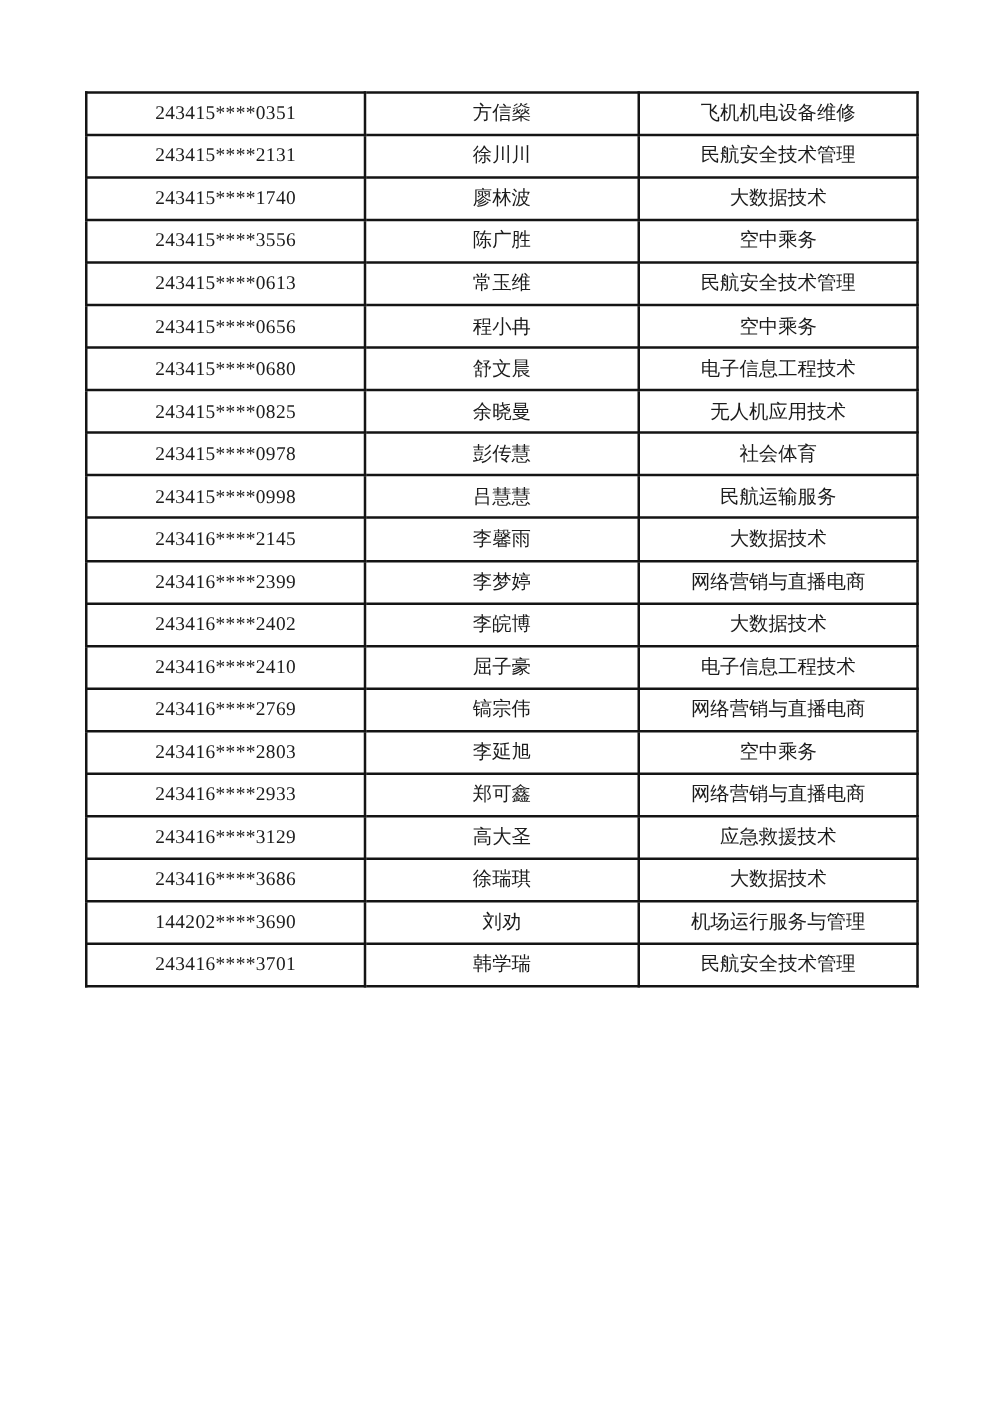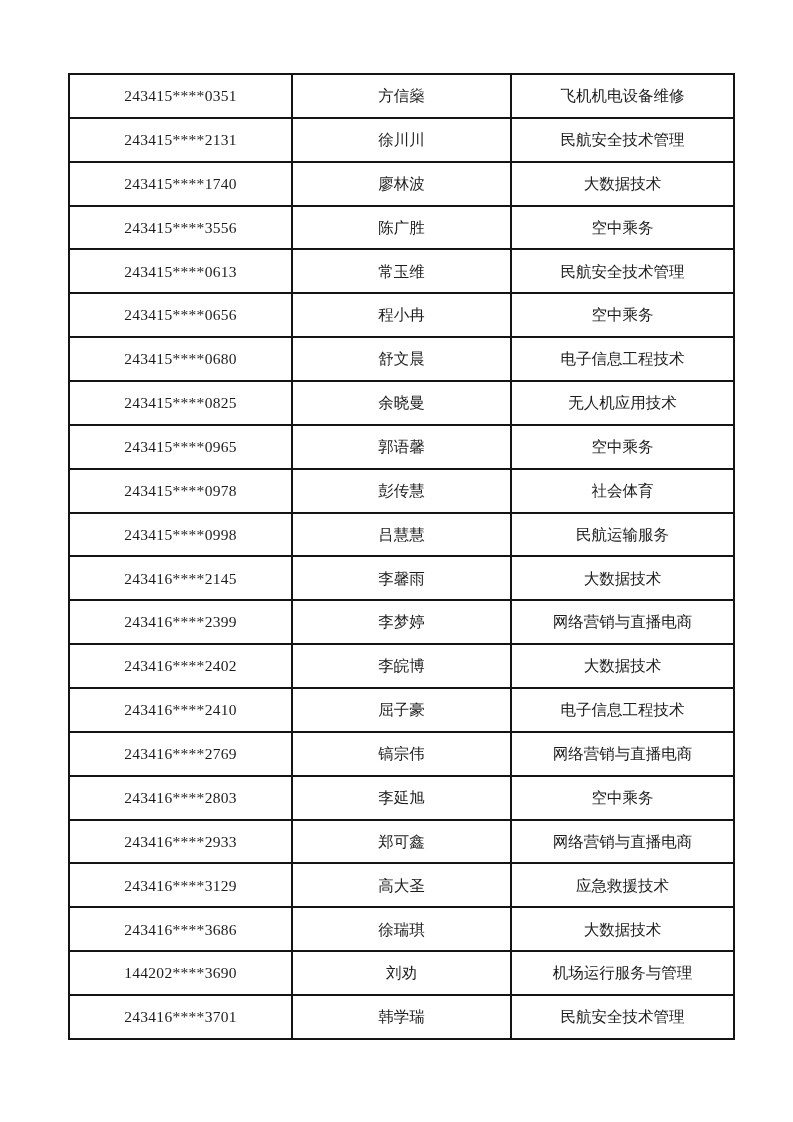--- a/index.html
+++ b/index.html
@@ -18,21 +18,21 @@
       width: 793px;
       height: 1122px;
       background: #ffffff;
       overflow: hidden;
     }
     table.roster {
       position: absolute;
       left: 68px;
       top: 73px;
       width: 665px;
-      height: 967px;
+      height: 717px;
       border-collapse: collapse;
       table-layout: fixed;
     }
     table.roster td {
       border: 2px solid #141414;
       padding: 0;
       text-align: center;
       vertical-align: middle;
       font-size: 15.5px;
       line-height: 1;
@@ -85,25 +85,20 @@
         </tr>
         <tr>
           <td class="cell-id">243415****0680</td>
           <td class="cell-name">舒文晨</td>
           <td class="cell-major">电子信息工程技术</td>
         </tr>
         <tr>
           <td class="cell-id">243415****0825</td>
           <td class="cell-name">余晓曼</td>
           <td class="cell-major">无人机应用技术</td>
-        </tr>
-        <tr>
-          <td class="cell-id">243415****0965</td>
-          <td class="cell-name">郭语馨</td>
-          <td class="cell-major">空中乘务</td>
         </tr>
         <tr>
           <td class="cell-id">243415****0978</td>
           <td class="cell-name">彭传慧</td>
           <td class="cell-major">社会体育</td>
         </tr>
         <tr>
           <td class="cell-id">243415****0998</td>
           <td class="cell-name">吕慧慧</td>
           <td class="cell-major">民航运输服务</td>

